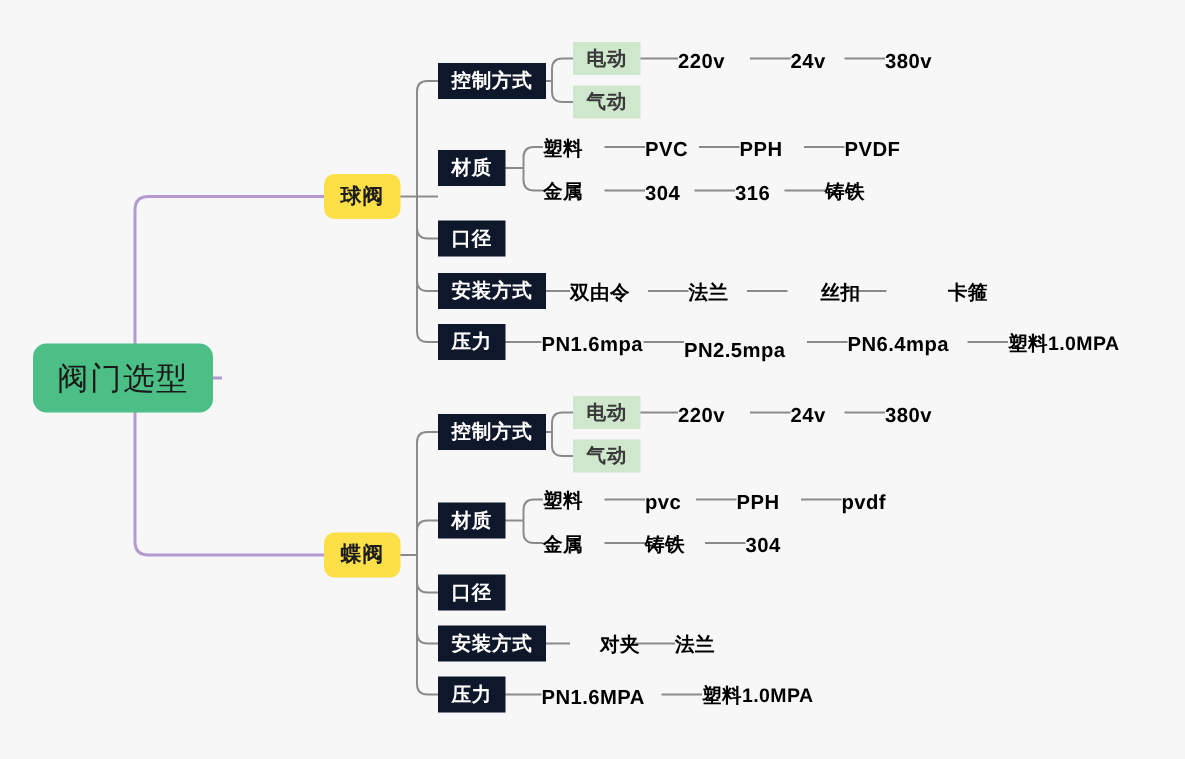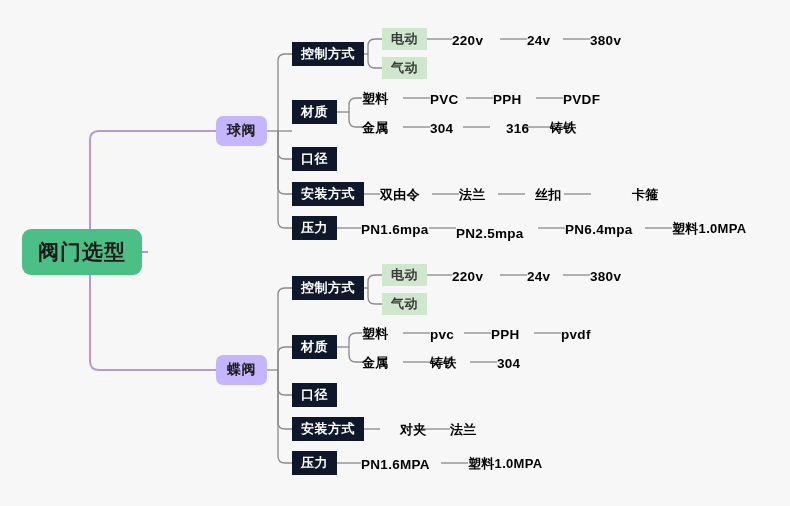--- a/index.html
+++ b/index.html
@@ -31,29 +31,29 @@
     position: absolute;
     box-sizing: border-box;
     white-space: nowrap;
     display: flex;
     align-items: center;
     justify-content: center;
   }
   .root-node {
     background: #4cbf87;
     color: #1a1a1a;
-    font-weight: bold;
+    font-weight: normal;
     font-size: 21px;
     border-radius: 9px;
     padding: 0 16px;
     height: 46px;
     letter-spacing: 1px;
   }
   .branch-node {
-    background: #c4b5fd;
+    background: #fde047;
     color: #1c1c1c;
     font-weight: bold;
     font-size: 14px;
     border-radius: 7px;
     padding: 0 11px;
     height: 30px;
     letter-spacing: 0.5px;
   }
   .cat-node {
     background: #0f172a;
@@ -204,41 +204,41 @@
   </div>
   <div class="node plain-label latin" style="left:563px; top:90px;">
     <span>PVDF</span>
   </div>
   <div class="node plain-label" style="left:362px; top:119px;">
     <span>金属</span>
   </div>
   <div class="node plain-label latin" style="left:430px; top:119px;">
     <span>304</span>
   </div>
-  <div class="node plain-label latin" style="left:490px; top:119px;margin-left:16px;">
+  <div class="node plain-label latin" style="left:490px; top:119px;">
     <span>316</span>
   </div>
   <div class="node plain-label" style="left:550px; top:119px;">
     <span>铸铁</span>
   </div>
 
   <div class="node cat-node" style="left:292px; top:147px;">
     <span>口径</span>
   </div>
 
   <div class="node cat-node" style="left:292px; top:182px;">
     <span>安装方式</span>
   </div>
   <div class="node plain-label" style="left:380px; top:186px;">
     <span>双由令</span>
   </div>
   <div class="node plain-label" style="left:459px; top:186px;">
     <span>法兰</span>
   </div>
-  <div class="node plain-label" style="left:535px; top:186px;">
+  <div class="node plain-label" style="left:547px; top:186px;">
     <span>丝扣</span>
   </div>
   <div class="node plain-label" style="left:591px; top:186px;margin-left:41px;">
     <span>卡箍</span>
   </div>
 
   <div class="node cat-node" style="left:292px; top:216px;">
     <span>压力</span>
   </div>
   <div class="node plain-label latin" style="left:361px; top:220px;">

